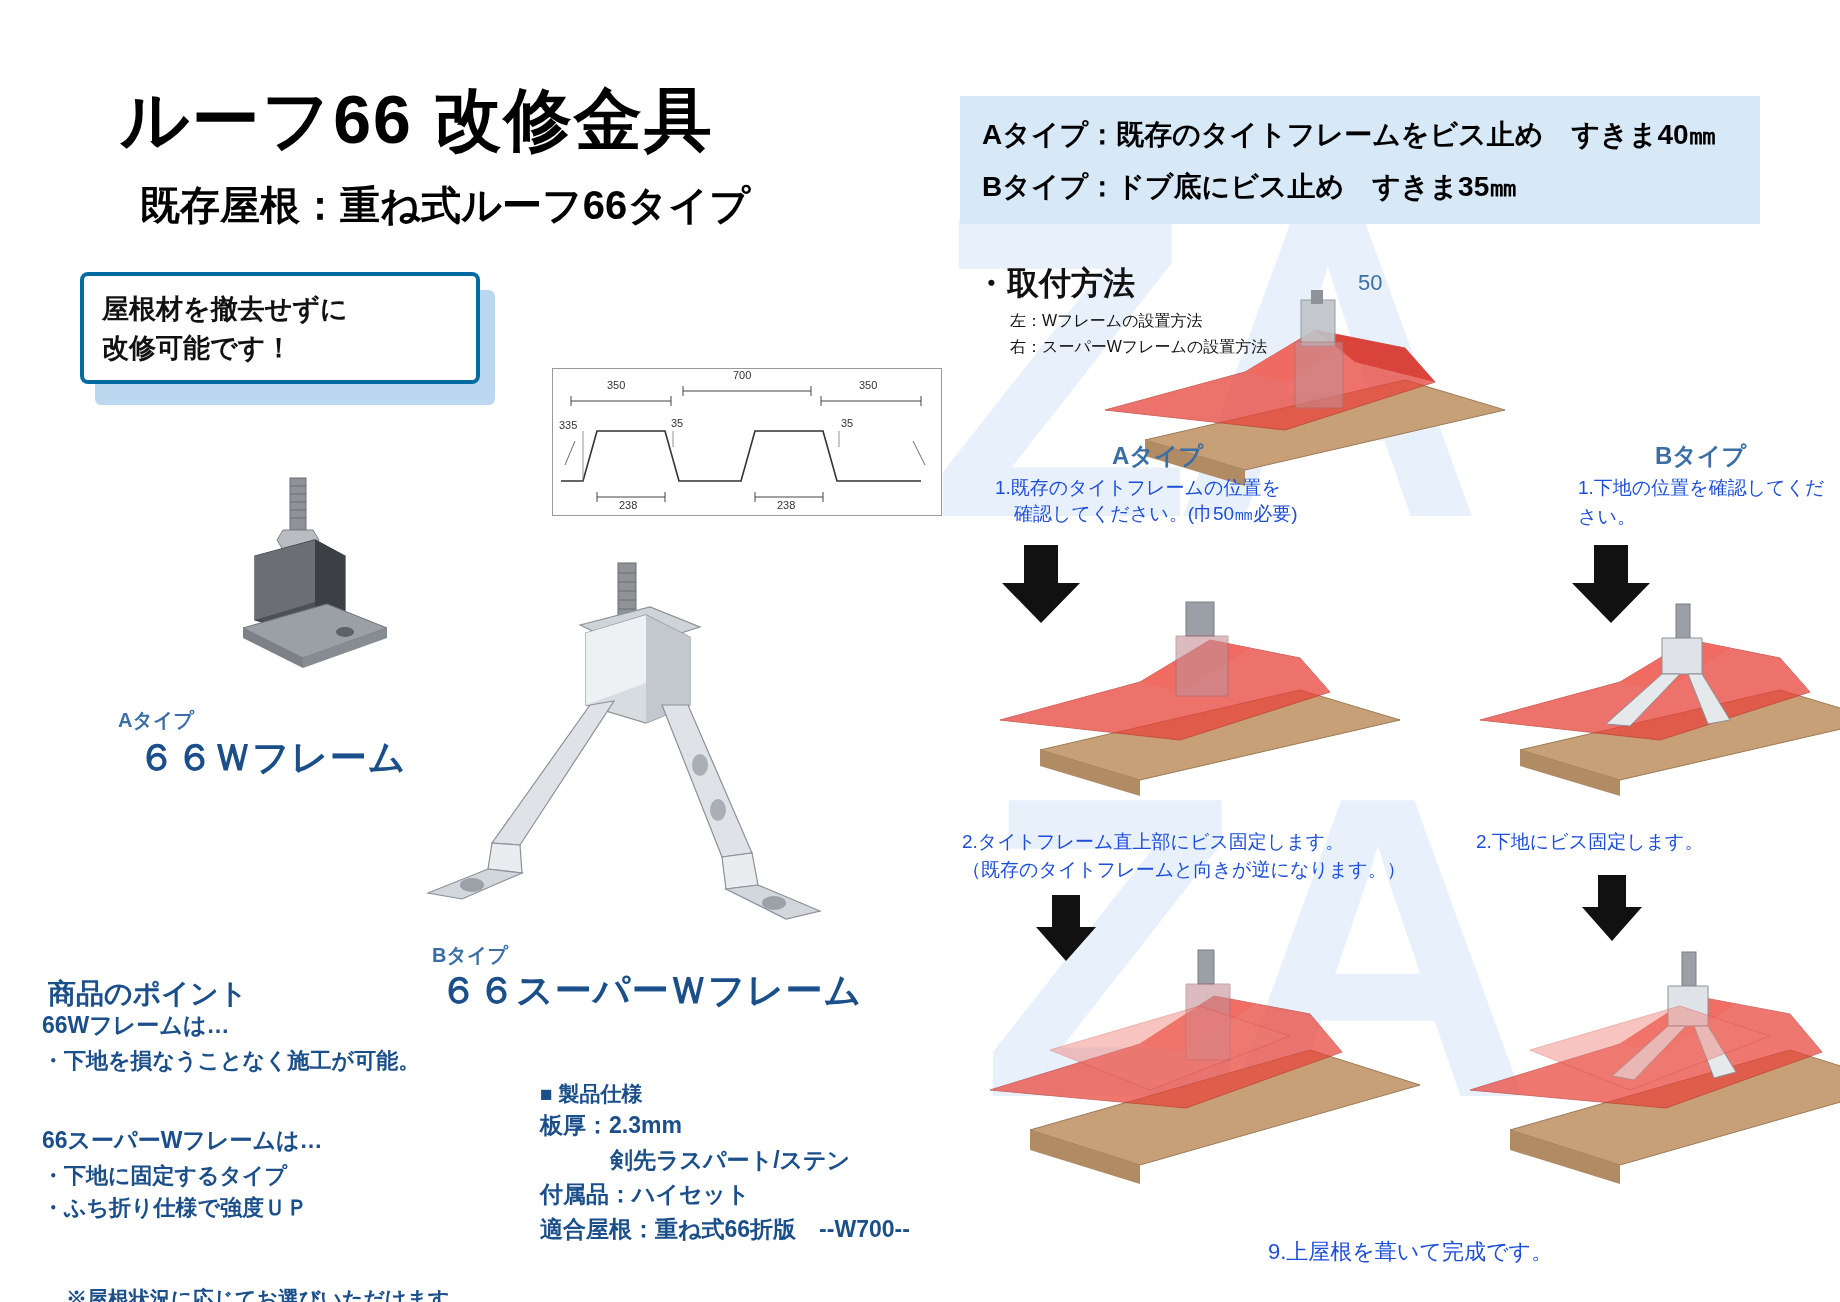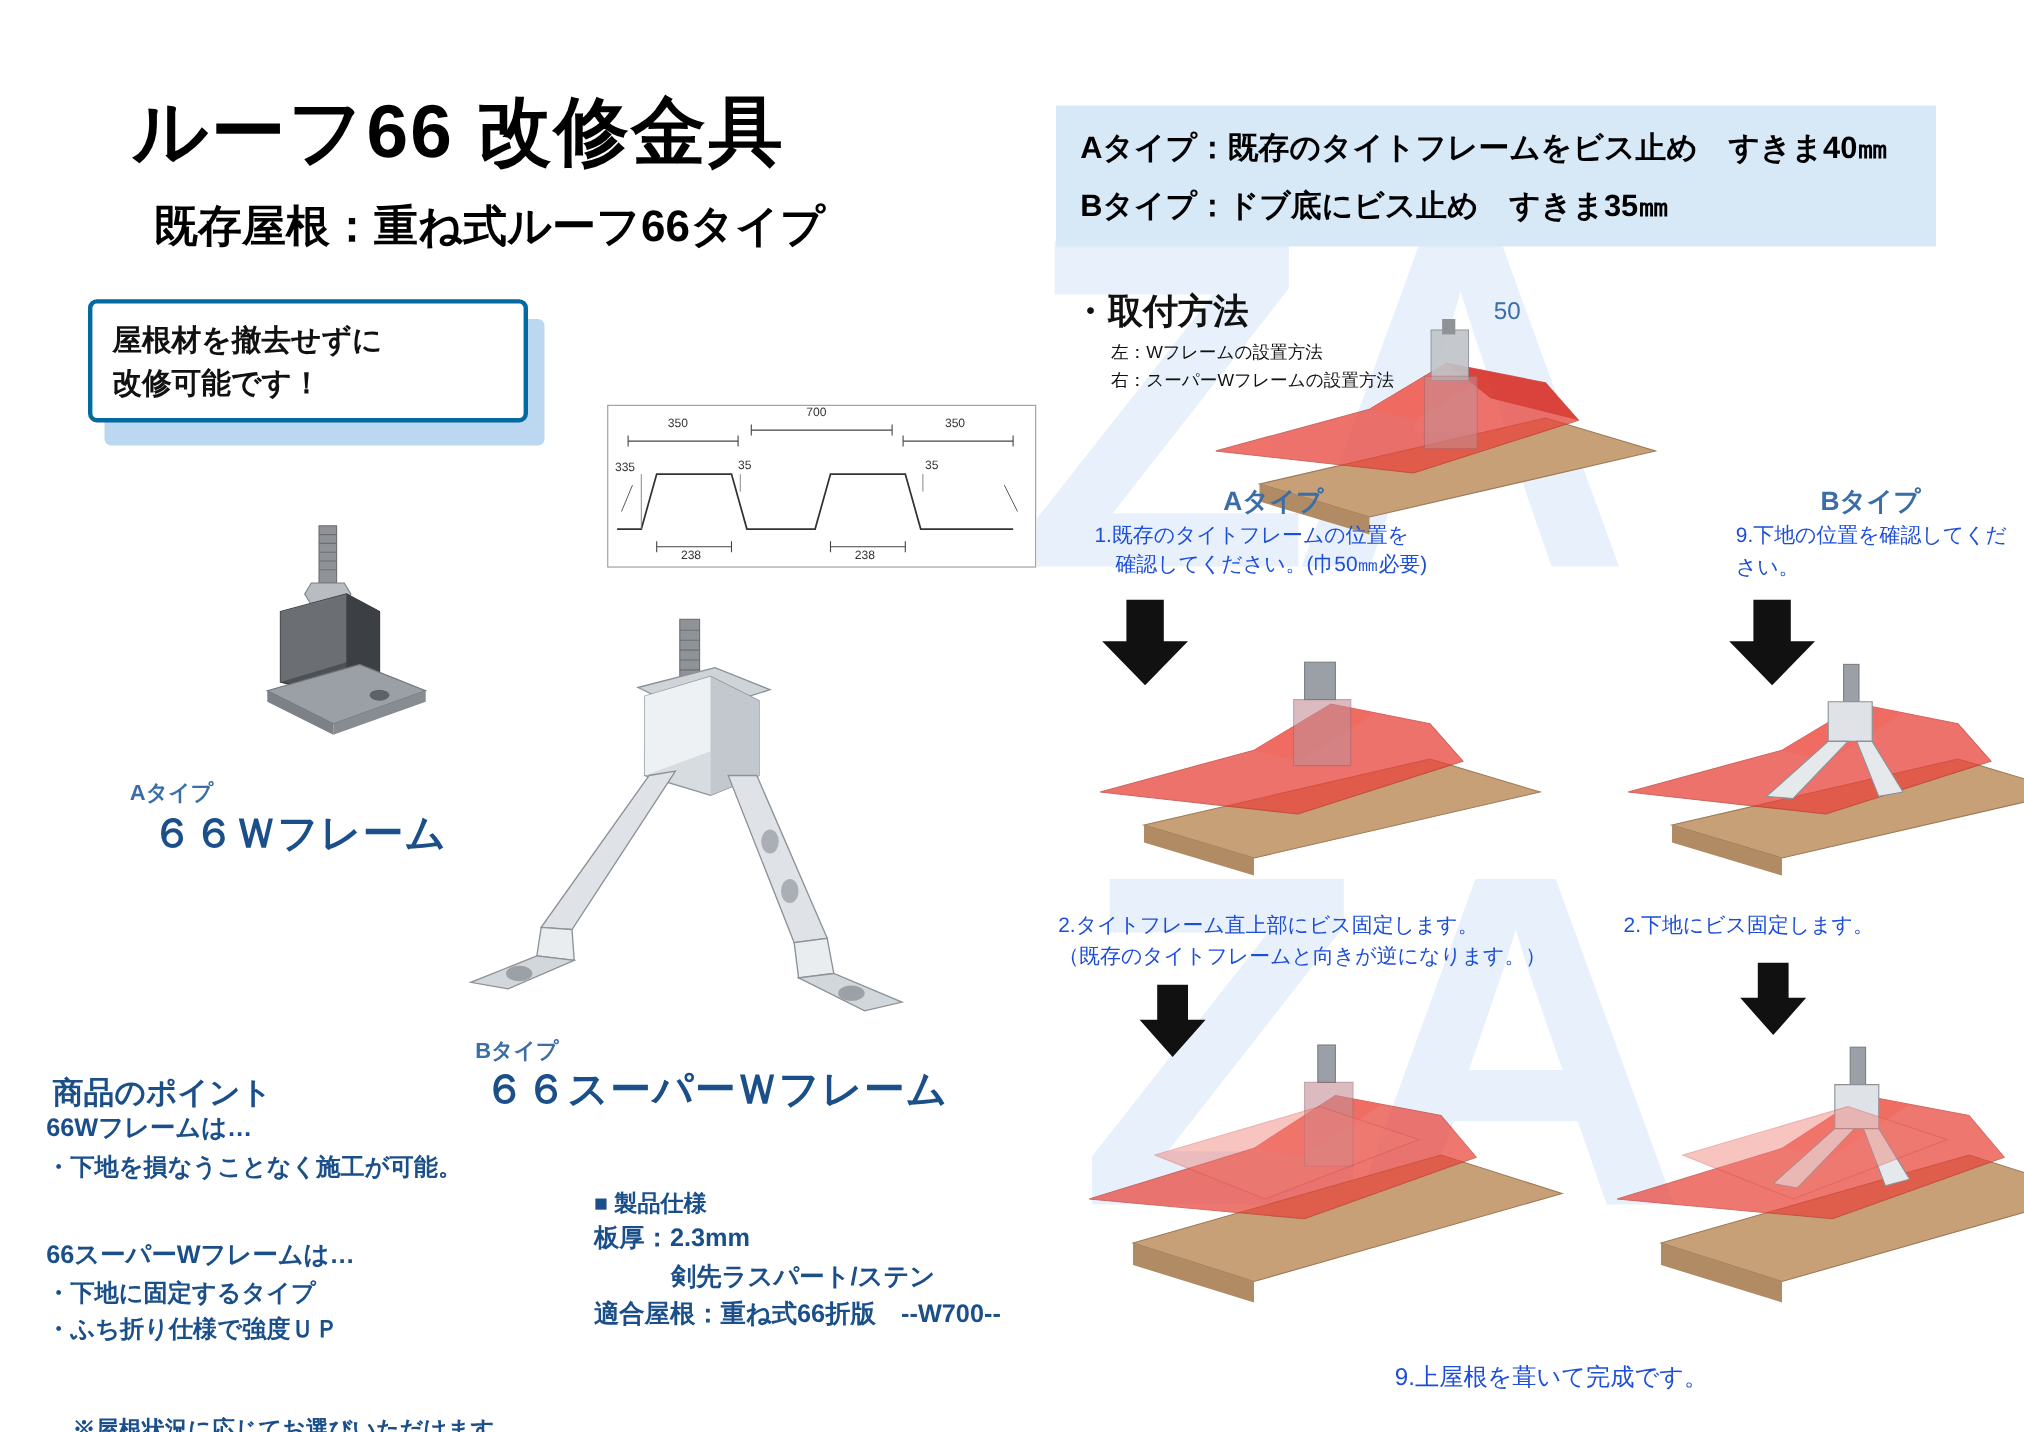--- a/index.html
+++ b/index.html
@@ -298,20 +298,21 @@
   <div class="pt-head">66スーパーWフレームは…</div>
   <div class="pt-line">・下地に固定するタイプ</div>
   <div class="pt-line">・ふち折り仕様で強度ＵＰ</div>
 </div>
 <div class="layer note-line">※屋根状況に応じてお選びいただけます。</div>
 
 <div class="layer spec">
   <div class="sq">■ 製品仕様</div>
   <div class="sl">板厚：2.3mm</div>
   <div class="sl indent">剣先ラスパート/ステン</div>
+  <div class="sl">付属品：ハイセット</div>
   <div class="sl">適合屋根：重ね式66折版　--W700--</div>
 </div>
 
 <div class="layer note-banner">
   <div class="nb nb1">Aタイプ：既存のタイトフレームをビス止め　すきま40㎜</div>
   <div class="nb nb2">Bタイプ：ドブ底にビス止め　すきま35㎜</div>
 </div>
 
 <div class="layer install-head">・取付方法</div>
 <div class="layer install-sub">
@@ -340,21 +341,21 @@
 </div>
 
 <div class="layer step-a-tag">Aタイプ</div>
 <div class="layer step-b-tag">Bタイプ</div>
 
 <div class="layer stxt" style="left:995px; top:474px;">1.既存のタイトフレームの位置を</div>
 <div class="layer stxt" style="left:995px; top:500px;">　確認してください。(巾50㎜必要)</div>
 <div class="layer stxt" style="left:962px; top:828px;">2.タイトフレーム直上部にビス固定します。</div>
 <div class="layer stxt" style="left:962px; top:856px;">（既存のタイトフレームと向きが逆になります。）</div>
 
-<div class="layer stxt" style="left:1578px; top:474px;">9.下地の位置を確認してください。</div>
+<div class="layer stxt" style="left:1578px; top:474px;">1.下地の位置を確認してください。</div>
 <div class="layer stxt" style="left:1476px; top:828px;text-align:right;">2.下地にビス固定します。</div>
 
 <div class="layer stxt" style="left:1268px; top:1235px; font-size:22px;">9.上屋根を葺いて完成です。</div>
 
 <div class="layer arrow" style="left:1000px; top:545px;">
   <svg width="90" height="80" viewBox="0 0 90 80">
       <polygon points="24,0 58,0 58,38 80,38 41,78 2,38 24,38" fill="#111"></polygon>
     </svg>
 </div>
 <div class="layer arrow" style="left:1570px; top:545px;">

